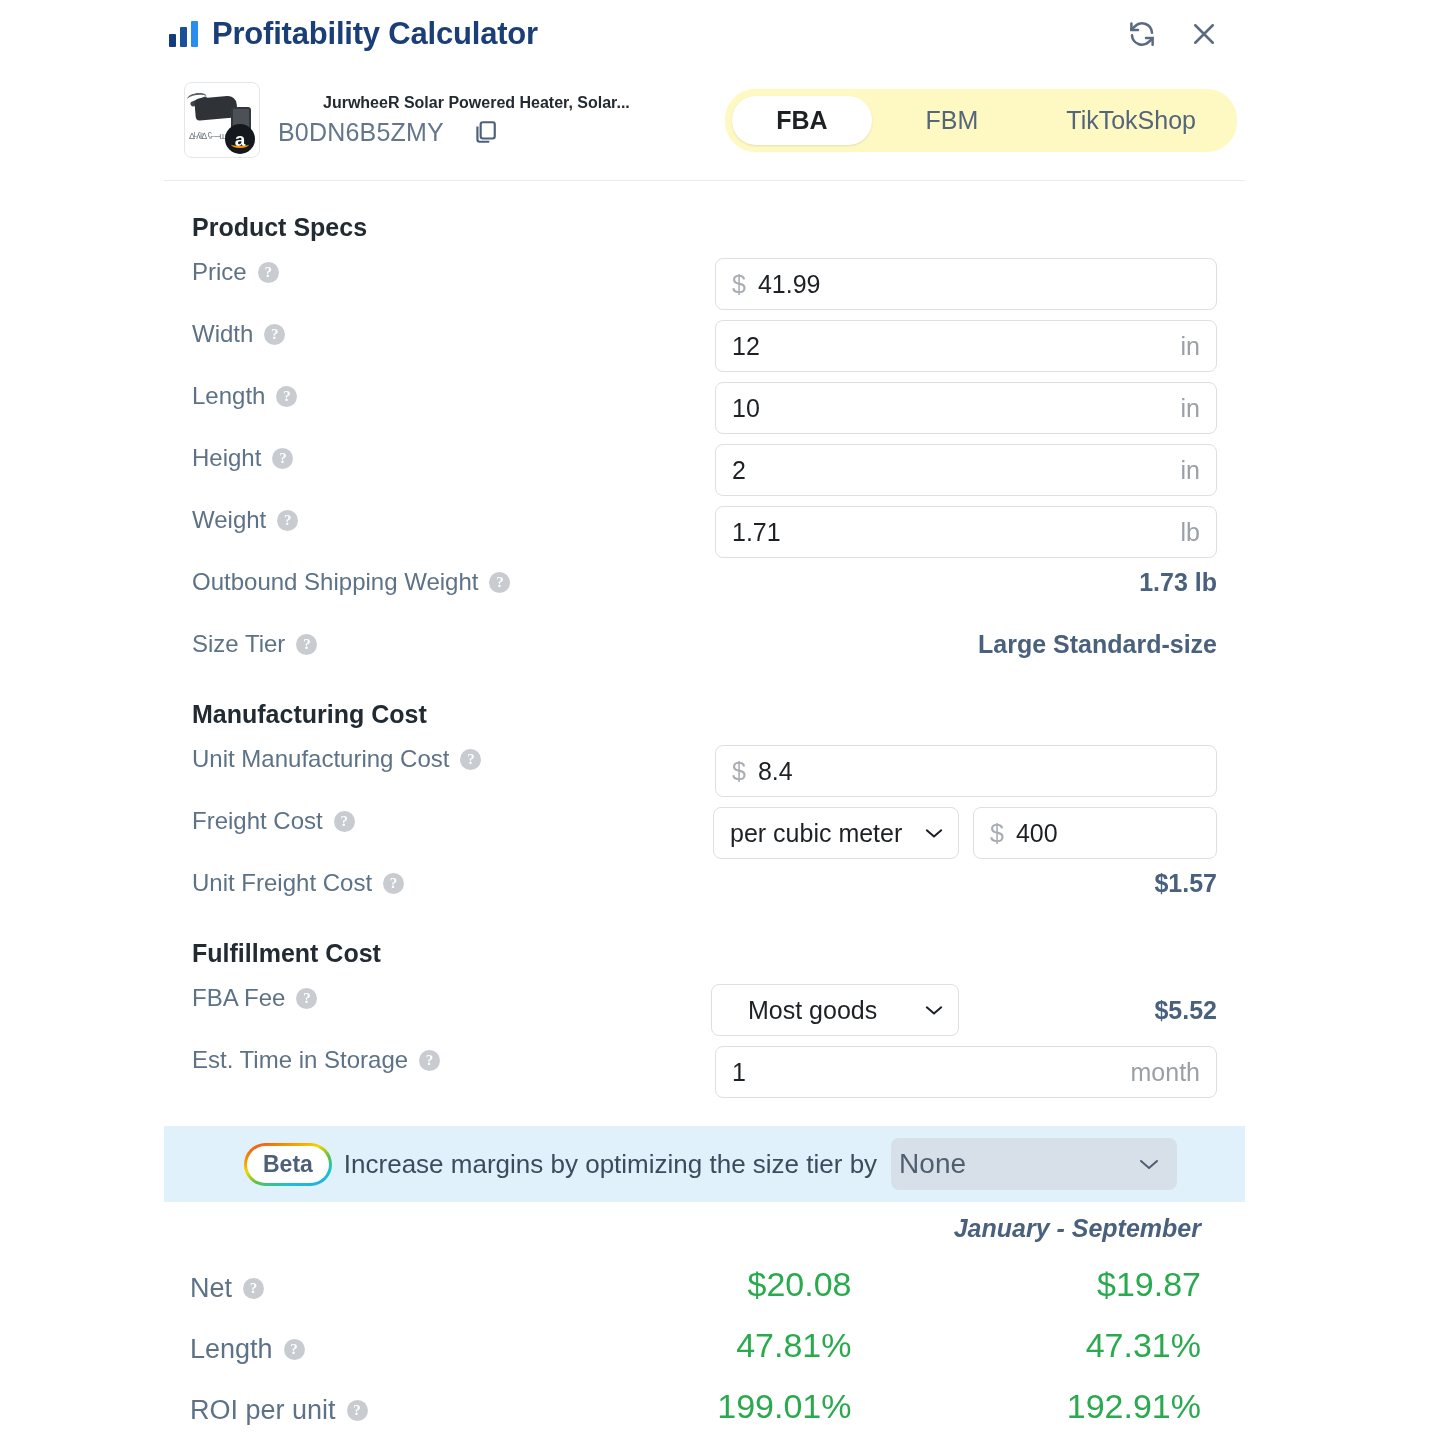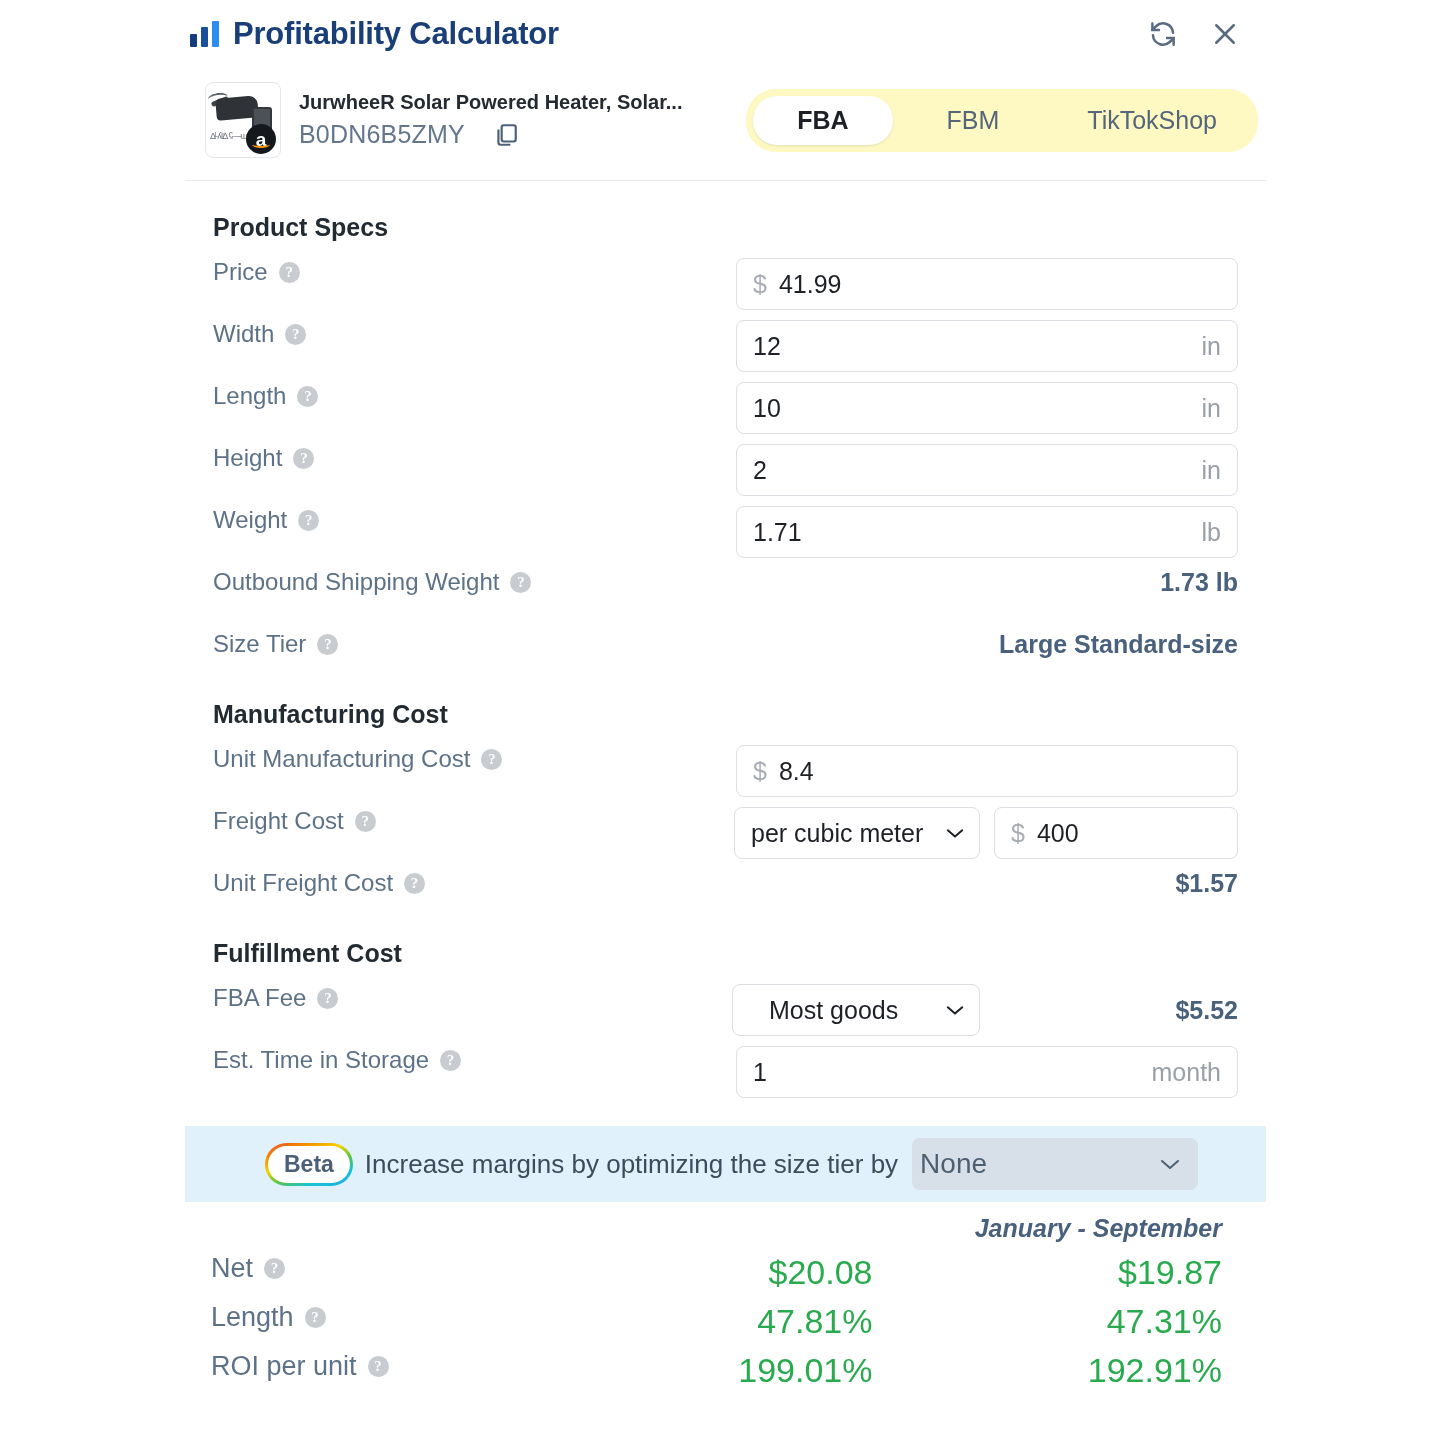--- a/index.html
+++ b/index.html
@@ -9,21 +9,21 @@
     font-family: "Liberation Sans", sans-serif;
     overflow: hidden;
   }
   #app {
     position: relative;
     width: 1445px; height: 1445px;
     background: #ffffff;
   }
   .panel {
     position: absolute;
-    left: 185px; top: 0;
+    left: 164px; top: 0;
     width: 1081px;
     height: 1148px;
     background: #ffffff;
   }
 
   
   .titlebar {
     display: flex; align-items: center;
     height: 68px;
     padding: 0 26px 0 5px;
@@ -90,23 +90,24 @@
     display: flex; align-items: center; justify-content: center;
     font-size: 19px; font-weight: bold; line-height: 1;
   }
   .amz-badge::after {
     content: ""; position: absolute; left: 6px; bottom: 6px;
     width: 18px; height: 5px;
     border-bottom: 2.5px solid #ff9900; border-radius: 0 0 50% 50%;
   }
   .product-text { margin-left: 18px; min-width: 0; }
   .product-name {
-    font-size: 20px; font-weight: bold; color: #232a31;
+    font-size: 16px; font-weight: bold; color: #232a31;
     white-space: nowrap; overflow: hidden; text-overflow: ellipsis;
     max-width: 490px;
+    margin-left: 45px;
   }
   .asin-row { display: flex; align-items: center; gap: 28px; margin-top: 6px; }
   .asin { font-size: 25px; color: #64768c; letter-spacing: 0.2px; }
   .copy-icon { width: 26px; height: 26px; color: #4c6079; cursor: pointer; }
   .copy-icon svg { width: 100%; height: 100%; display: block; }
 
   
   .segmented {
     margin-left: auto;
     display: flex; align-items: center;
@@ -218,21 +219,21 @@
     position: absolute; left: 0; top: 1214px;
     width: 1081px; padding: 0 26px;
   }
   .res-head { display: flex; align-items: center; font-style: italic; }
   .res-head .spacer { width: 330px; }
   .res-head .col {
     flex: 1; text-align: right;
     font-size: 25px; font-weight: bold; color: #49617c;
     padding-right: 18px;
   }
-  .res-row { display: flex; align-items: flex-start; margin-top: 10px; }
+  .res-row { display: flex; align-items: flex-end; margin-top: 22px; }
   .res-row .lab {
     width: 330px;
     display: flex; align-items: center; gap: 11px;
     font-size: 27px; color: #5d7287;
   }
   .res-row .col {
     flex: 1; text-align: right;
     font-size: 34px; color: #2aaa4e;
     padding-right: 18px;
   }

